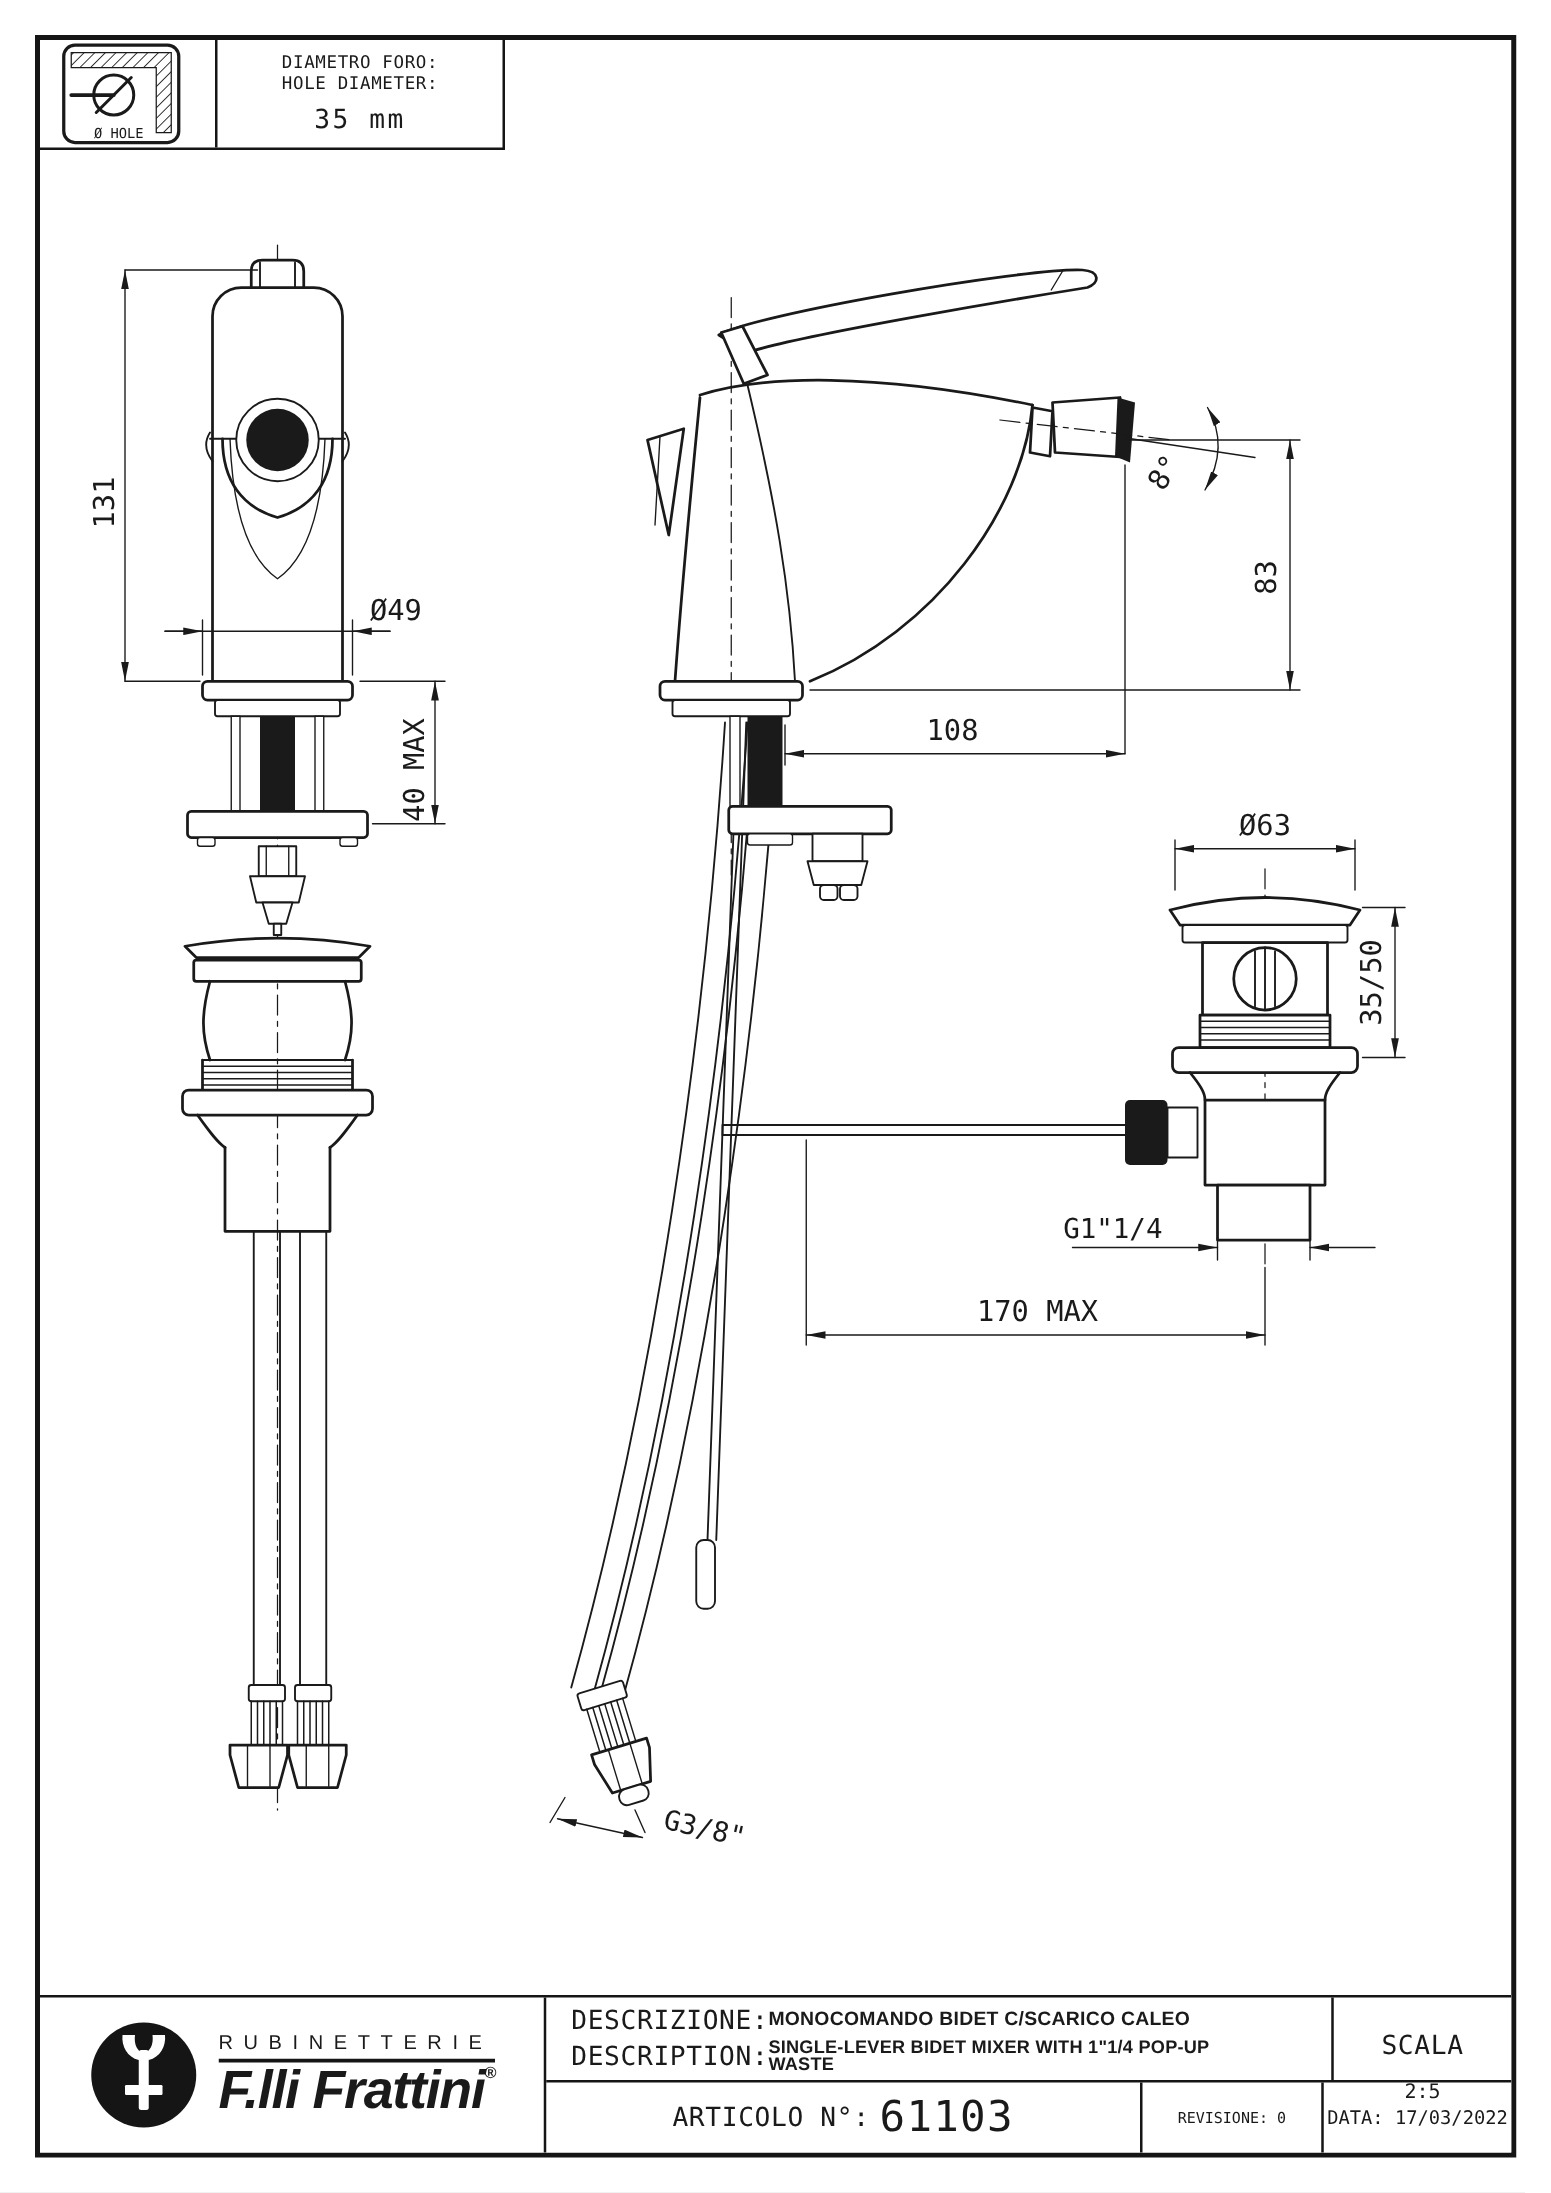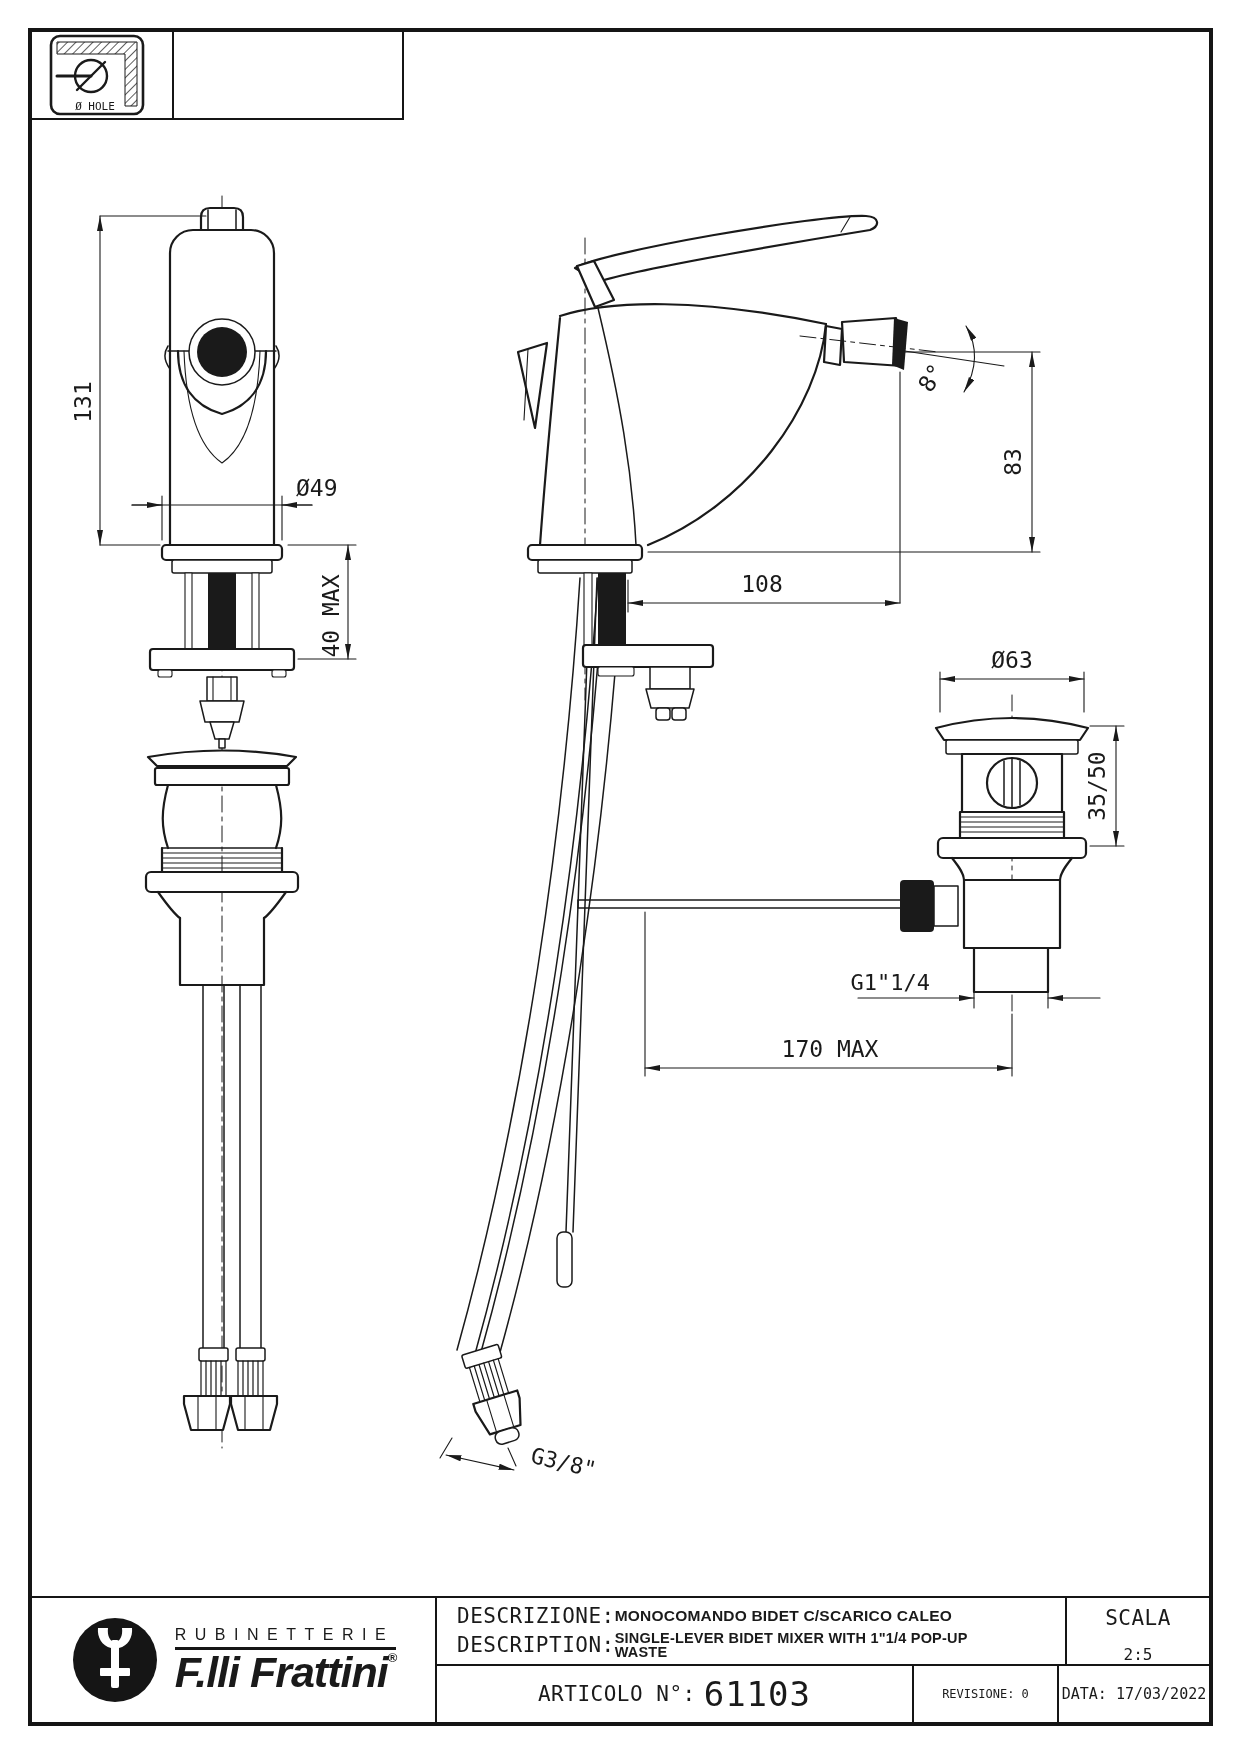--- a/index.html
+++ b/index.html
@@ -39,21 +39,21 @@
               font-size:43px;letter-spacing:-1px;line-height:1.0;white-space:nowrap;}
   .brand-reg{font-size:13px;vertical-align:top;font-style:normal;}
   .tb-right{flex:1;display:flex;flex-direction:column;}
   .tb-upper{height:66px;border-bottom:2px solid #151515;display:flex;}
   .tb-desc{flex:1;border-right:2px solid #151515;padding:6px 0 0 20px;}
   .desc-row{display:flex;align-items:center;}
   .desc-row1{margin-bottom:3px;}
   .tb-label{font-size:21px;letter-spacing:0.5px;white-space:nowrap;}
   .tb-bold{font-family:"Liberation Sans",sans-serif;font-weight:bold;font-size:15.5px;letter-spacing:0.2px;}
   .desc-val2{width:398px;font-size:14.5px;line-height:14px;}
-  .tb-scala{width:142px;text-align:center;padding-top:8px;}
+  .tb-scala{width:142px;text-align:center;padding-top:26px;}
   .scala-val{margin-top:15px;font-size:16px;}
   .tb-lower{flex:1;display:flex;}
   .tb-art{flex:1;border-right:2px solid #151515;display:flex;align-items:center;justify-content:center;gap:8px;}
   .art-num{font-size:34px;letter-spacing:1px;}
   .tb-rev{width:143px;border-right:2px solid #151515;display:flex;align-items:center;justify-content:center;font-size:12px;}
   .tb-data{width:150px;display:flex;align-items:center;justify-content:center;font-size:15px;}
 </style>
 </head>
 <body>
 
@@ -69,20 +69,25 @@
             <line x1="0" y1="0" x2="0" y2="6" stroke="#1a1a1a" stroke-width="1.4"></line>
           </pattern>
         </defs>
         <rect x="10" y="2" width="92" height="78" rx="9" class="ln" stroke-width="2.6"></rect>
         <path d="M16,8 H96 V72 H84 V20 H16 z" fill="url(#hch)" stroke="#1a1a1a" stroke-width="1"></path>
         <circle cx="50" cy="42" r="16" fill="#ffffff" stroke="#1a1a1a" stroke-width="2.4"></circle>
         <path d="M36,56 L64,28" class="ln" stroke-width="2.4"></path>
         <path d="M16,42 H50" class="ln" stroke-width="3"></path>
         <text x="54" y="76" text-anchor="middle" style="font:11px 'DejaVu Sans Mono',monospace" fill="#1a1a1a">Ø HOLE</text>
       </svg>
+    </div>
+    <div class="hb-text">
+      <div class="hb-l">DIAMETRO FORO:</div>
+      <div class="hb-l">HOLE DIAMETER:</div>
+      <div class="hb-val">35 mm</div>
     </div>
   </div>
 
   <svg class="drawing" width="1241" height="1754" viewBox="0 0 1241 1754">
     <defs>
       <marker id="arr" viewBox="0 0 10 4" refX="10" refY="2" markerWidth="14" markerHeight="6" orient="auto-start-reverse">
           <path d="M0,0 L10,2 L0,4 z" fill="#1a1a1a"></path>
         </marker>
     </defs>
 

